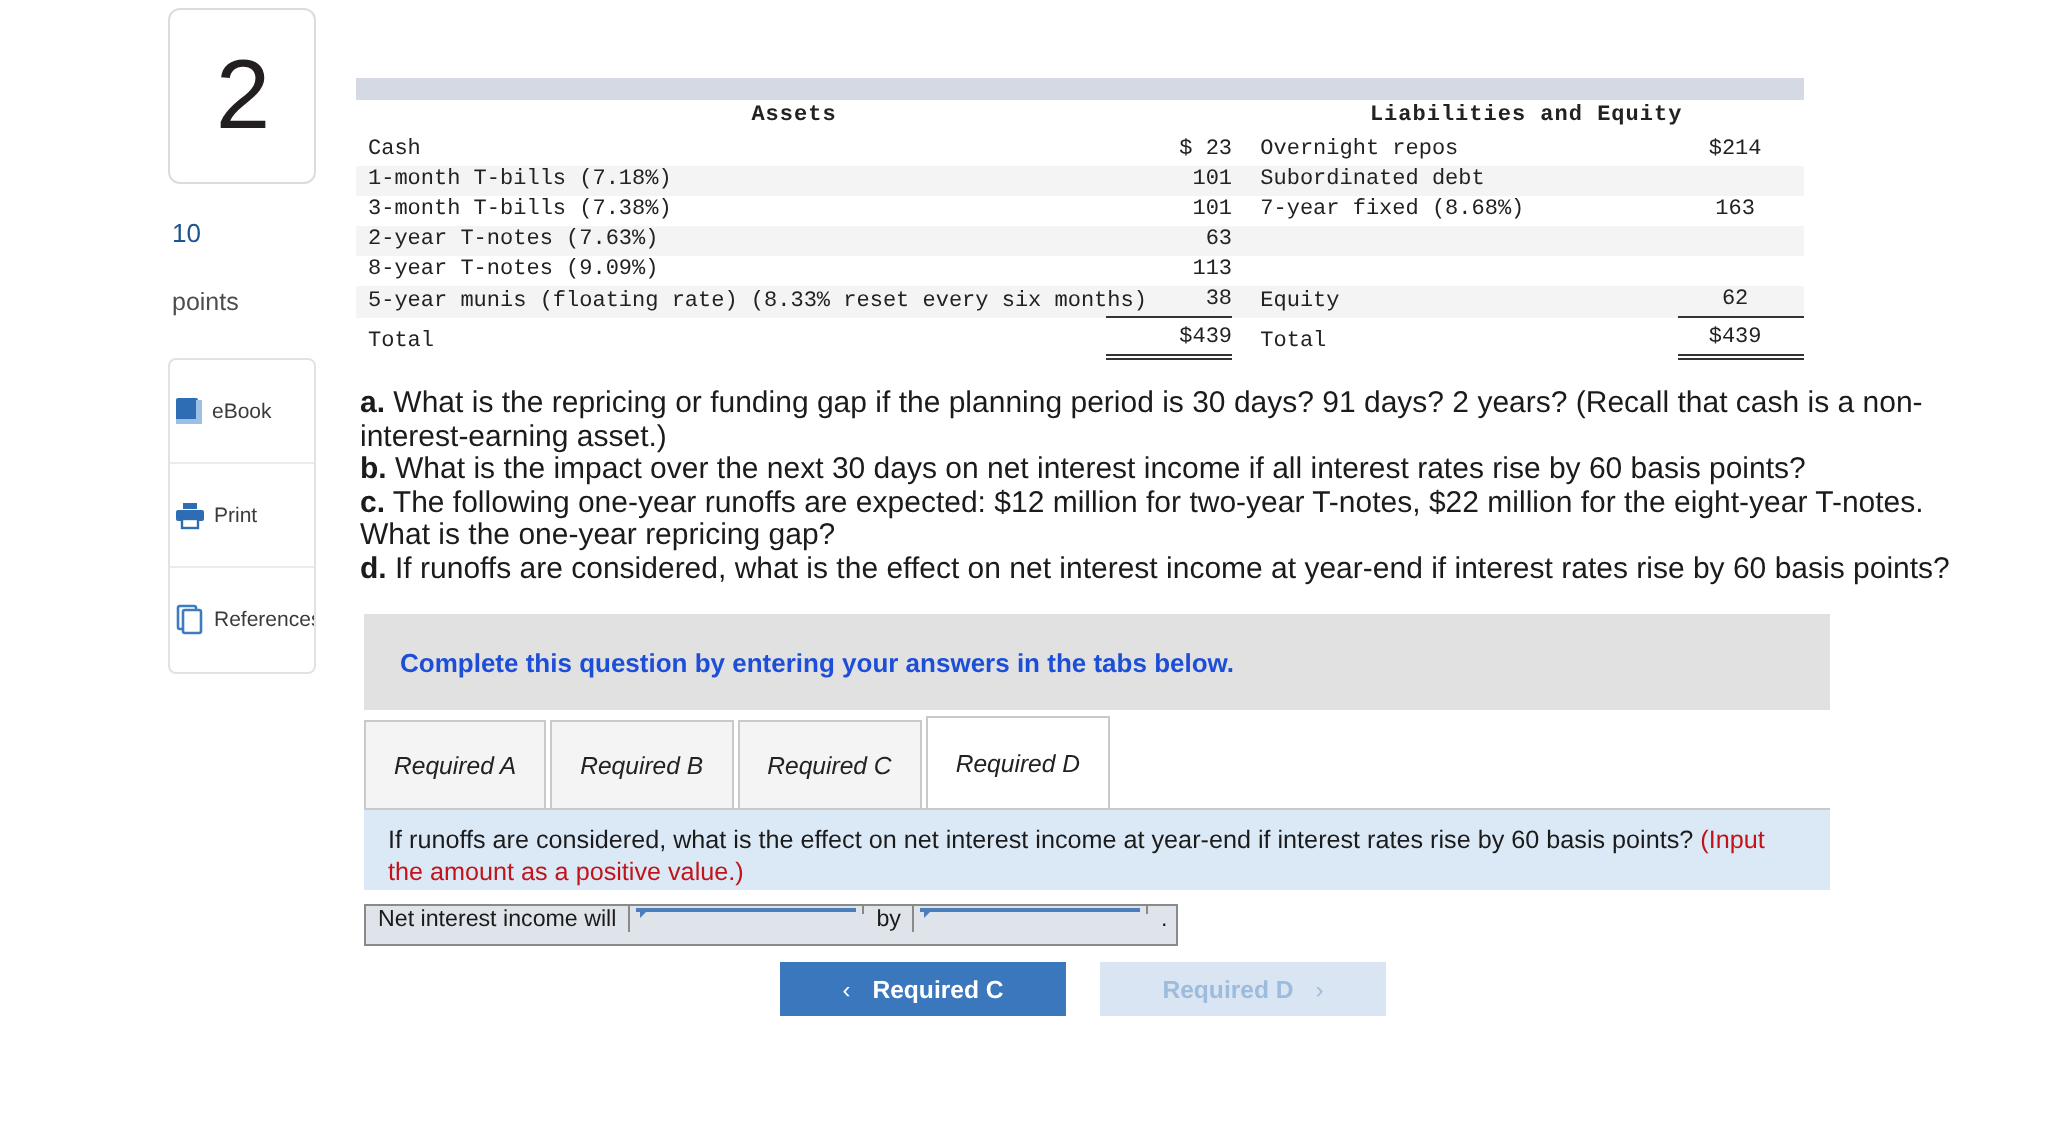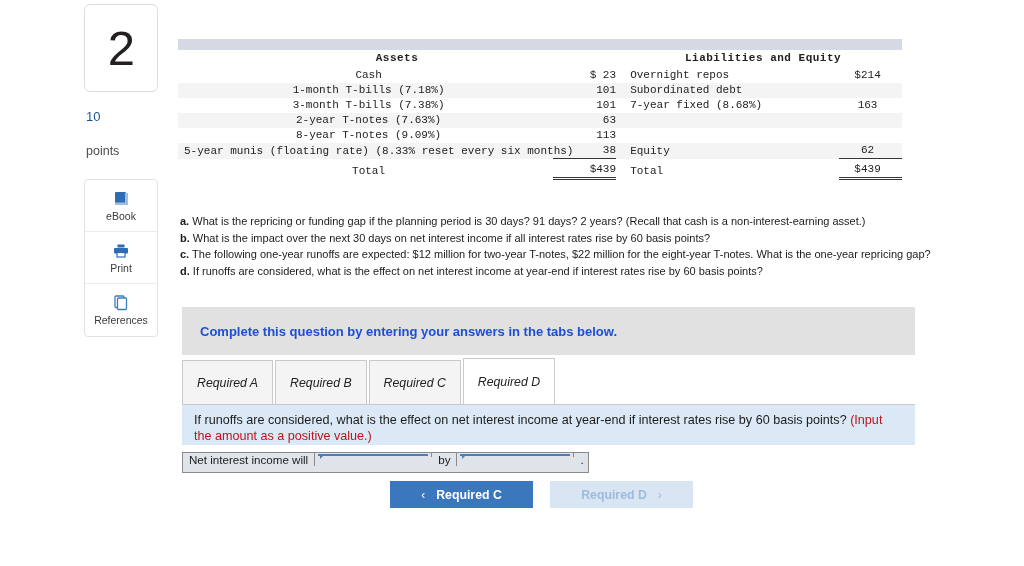--- a/index.html
+++ b/index.html
@@ -57,22 +57,22 @@
     margin-top: 20px;
     width: 74px;
     border: 1px solid #e2e2e2;
     border-radius: 4px;
     background: #fff;
     overflow: hidden;
   }
   .tool-item {
     height: 52px;
     border-bottom: 1px solid #ececec;
-    display: flex; flex-direction: column;
-    align-items: center; justify-content: center;
+    display: flex; flex-direction: row;
+    align-items: center; justify-content: flex-start;
     gap: 2px;
     cursor: pointer;
   }
   .tool-item:last-child { border-bottom: none; }
   .tool-item .tlabel {
     font-size: 10.5px;
     color: #3b3b3b;
   }
   .tool-item svg { display: block; }
 
@@ -95,21 +95,21 @@
     table-layout: fixed;
   }
   table.bs td, table.bs th {
     padding: 1px 0 1px 0;
     font-weight: normal;
     font-size: 11px;
     line-height: 13px;
     vertical-align: bottom;
     white-space: nowrap;
   }
-  .c-alabel { width: 370px; padding-left: 6px !important; text-align: center; }
+  .c-alabel { width: 370px; padding-left: 6px !important; }
   .c-aval   { width: 62px;  text-align: right; }
   .c-gap    { width: 8px; }
   .c-llabel { width: 212px; padding-left: 6px !important; }
   .c-lval   { width: 62px;  text-align: center; padding-right: 6px !important; }
   tr.hdr th {
     text-align: center;
     font-weight: bold;
     letter-spacing: .5px;
     padding-bottom: 3px !important;
     padding-top: 2px !important;
@@ -120,24 +120,23 @@
   td.dbl-ul {
     border-bottom: 3px double #333;
     padding-bottom: 1px !important;
   }
 
   
   #qtext {
     position: absolute;
     left: 180px; top: 194px;
     width: 800px;
-    font-size: 11px;
+    font-size: 15px;
     line-height: 16.6px;
     color: #1b1b1b;
-    margin-top: 19px;
   }
   #qtext p { margin: 0; }
   #qtext .bl { font-weight: bold; }
 
   
   #complete-banner {
     position: absolute;
     left: 182px; top: 307px;
     width: 733px; height: 48px;
     background: #e1e1e1;

